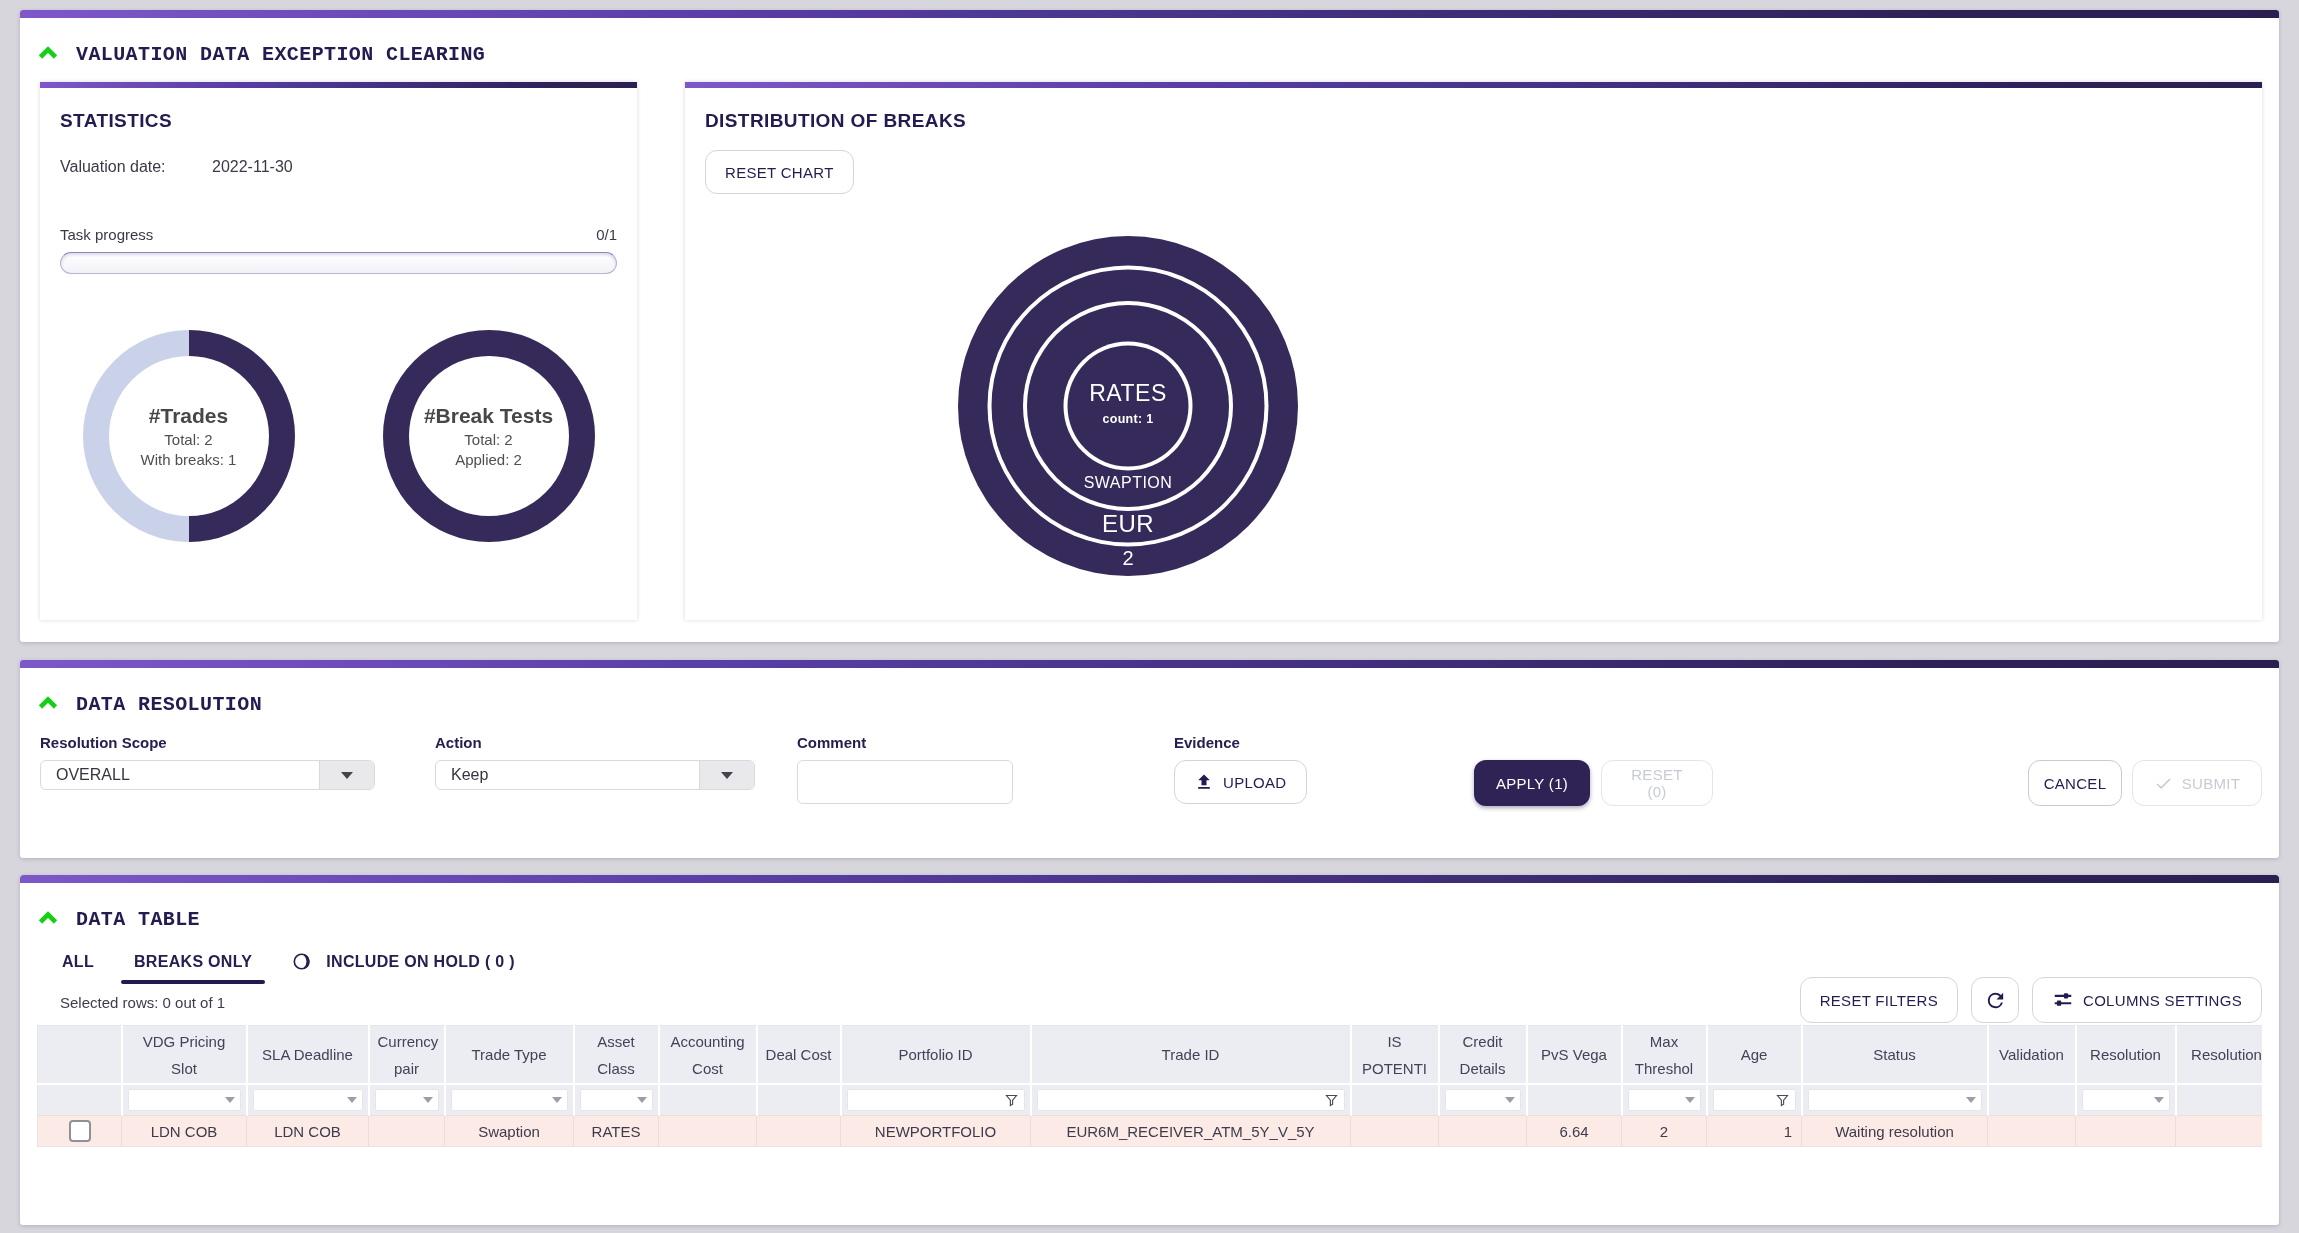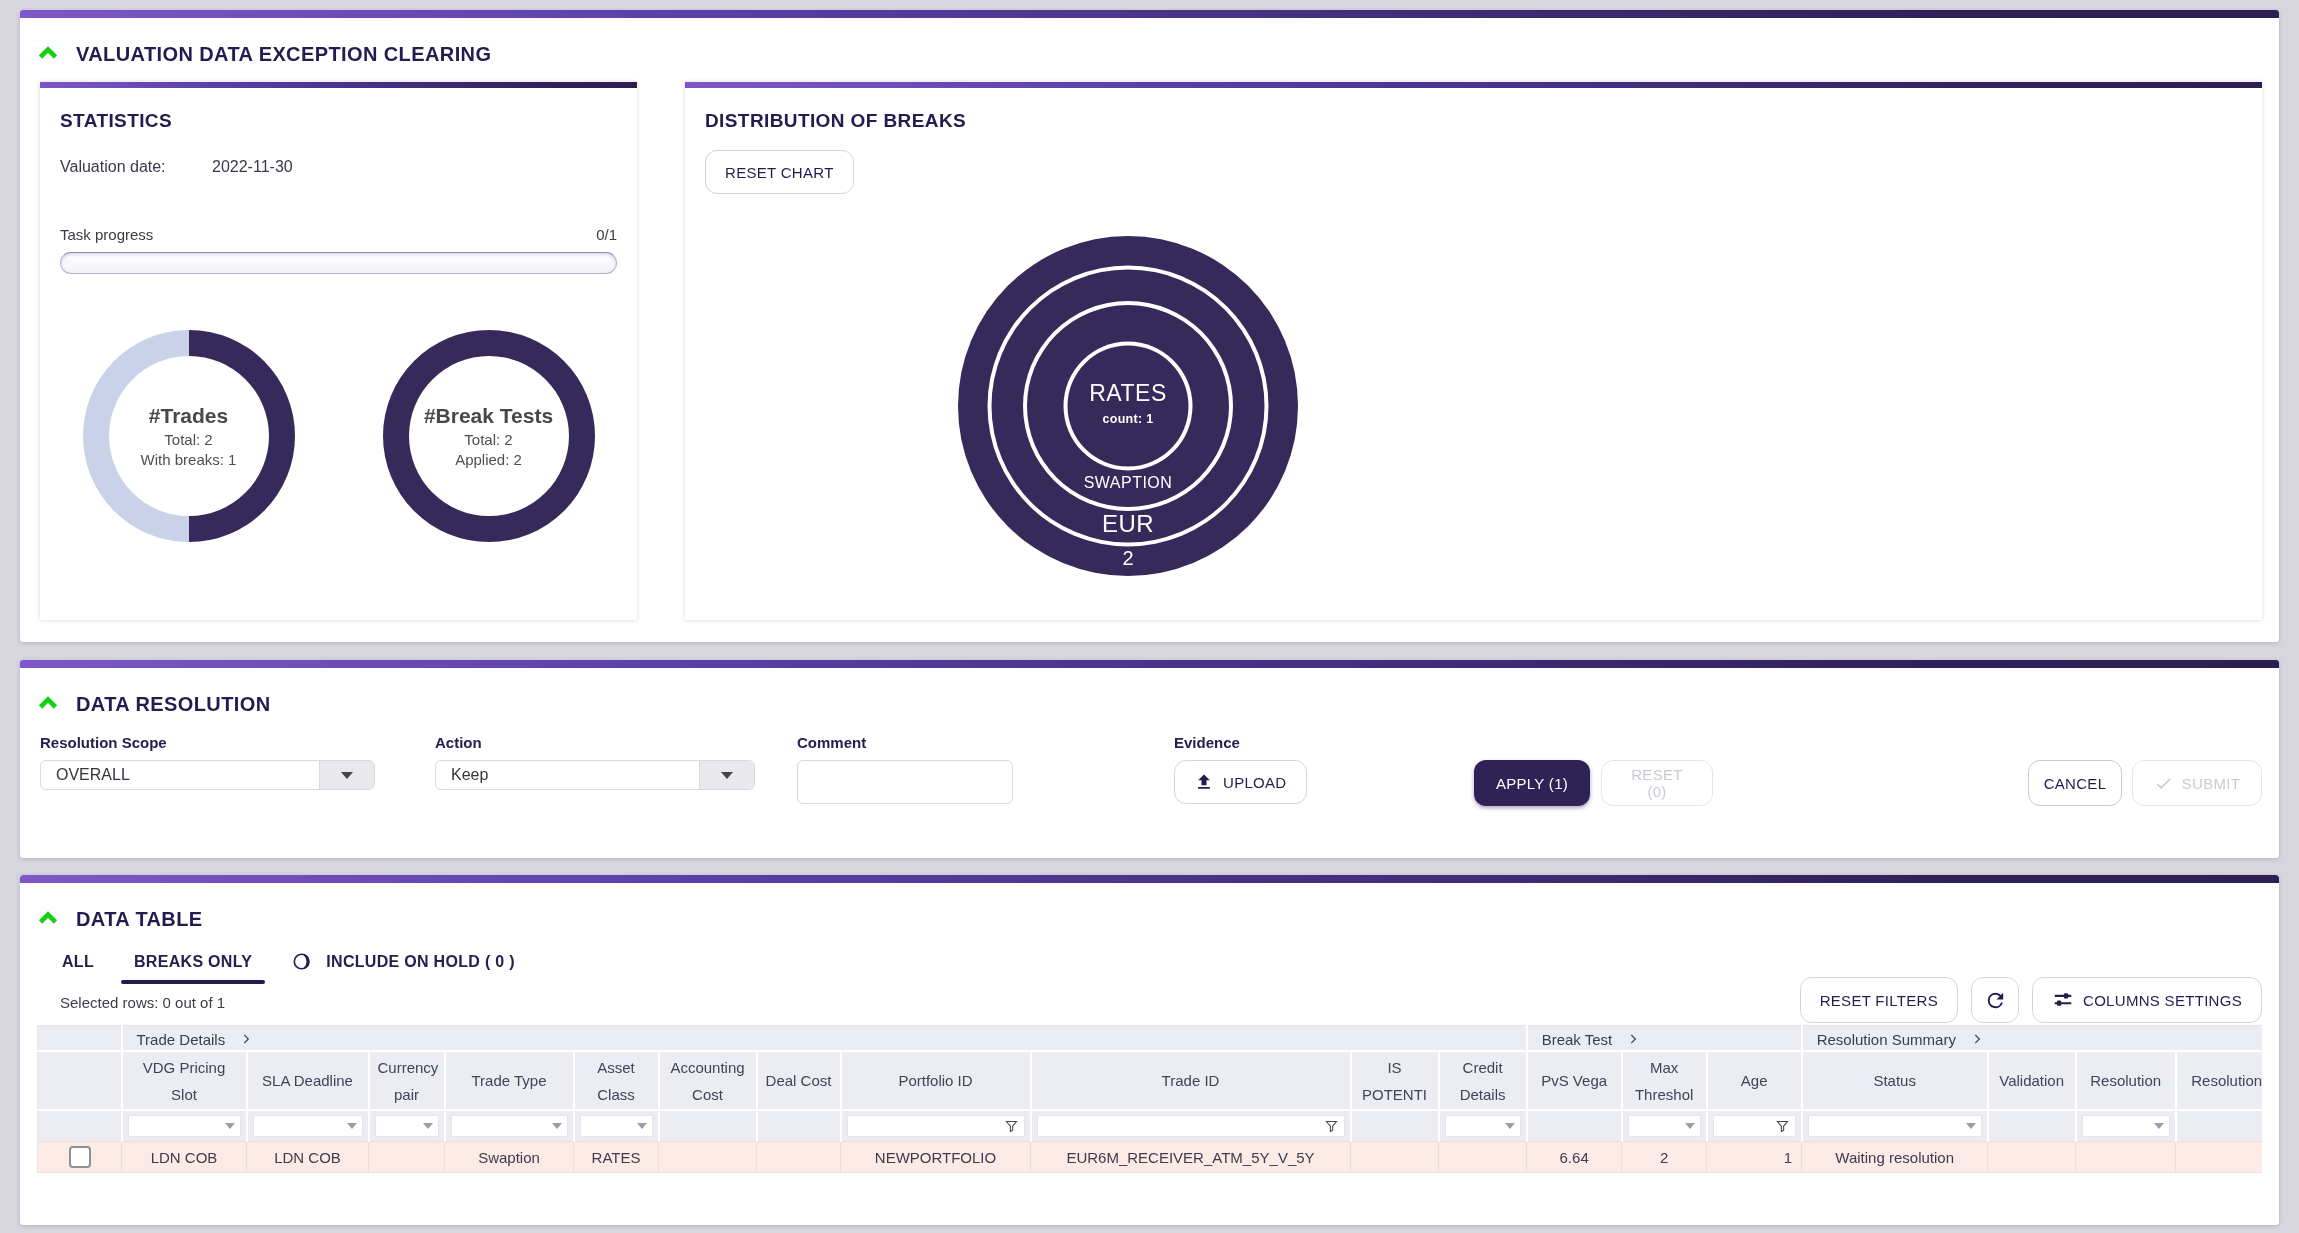--- a/index.html
+++ b/index.html
@@ -5,21 +5,21 @@
   html,body{margin:0;padding:0;}
   body{
     width:2299px;height:1233px;background:#d8d6dd;
     font-family:"Liberation Sans",sans-serif;color:#3e3c4c;overflow:hidden;
     -webkit-font-smoothing:antialiased;
   }
   .card{margin:0 20px;background:#fff;border-radius:3px;box-shadow:0 1px 4px rgba(45,38,90,.22);position:relative;}
   .topbar{height:8px;border-radius:3px 3px 0 0;background:linear-gradient(90deg,#7e57c8,#5a3fa8 30%,#2e2158 85%,#2b1f52);}
   .topbar.small{height:6px;border-radius:0;}
   .sec-header{display:flex;align-items:center;gap:16px;padding:24px 16px 14px 16px;}
-  .sec-title{font-size:20px;font-weight:bold;color:#241c50;letter-spacing:.4px;margin:0;}
+  .sec-title{font-size:20px;font-weight:bold;color:#241c50;letter-spacing:.4px;margin:0;font-family:Liberation Mono, monospace;}
   .chev{display:inline-flex;width:24px;height:24px;align-items:center;justify-content:center;cursor:pointer;}
 
   
   .card-valuation{margin-top:10px;height:632px;box-sizing:border-box;}
   .panels{display:flex;gap:48px;padding:2px 17px 0 20px;}
   .panel{background:#fff;box-shadow:0 0 4px rgba(60,50,110,.20);height:538px;box-sizing:border-box;position:relative;}
   .panel-stats{flex:0 0 597px;}
   .panel-dist{flex:1;}
   .panel-body{padding:20px;}
   .panel-title{font-size:19px;font-weight:bold;color:#241c50;letter-spacing:.4px;margin:2px 0 0 0;}
@@ -306,32 +306,20 @@
             <col style="width:95px">
             <col style="width:85px">
             <col style="width:95px">
             <col style="width:186px">
             <col style="width:88px">
             <col style="width:100px">
             <col style="width:102px">
           </colgroup>
           <thead>
             <tr>
-              <th class="gcell" style="padding-left:0"></th>
-              <th class="gcell" colspan="11"><span class="glabel">Trade Details</span><svg width="14" height="14" viewBox="0 0 24 24">
-                  <path d="M9 5l7 7-7 7" fill="none" stroke="#3d3b4f" stroke-width="2"></path>
-                </svg></th>
-              <th class="gcell" colspan="3"><span class="glabel">Break Test</span><svg width="14" height="14" viewBox="0 0 24 24">
-                  <path d="M9 5l7 7-7 7" fill="none" stroke="#3d3b4f" stroke-width="2"></path>
-                </svg></th>
-              <th class="gcell" colspan="4"><span class="glabel">Resolution Summary</span><svg width="14" height="14" viewBox="0 0 24 24">
-                  <path d="M9 5l7 7-7 7" fill="none" stroke="#3d3b4f" stroke-width="2"></path>
-                </svg></th>
-            </tr>
-            <tr>
               <th class="hcell"></th>
               <th class="hcell">VDG Pricing Slot</th>
               <th class="hcell">SLA Deadline</th>
               <th class="hcell">Currency pair</th>
               <th class="hcell">Trade Type</th>
               <th class="hcell">Asset Class</th>
               <th class="hcell">Accounting Cost</th>
               <th class="hcell">Deal Cost</th>
               <th class="hcell">Portfolio ID</th>
               <th class="hcell">Trade ID</th>

